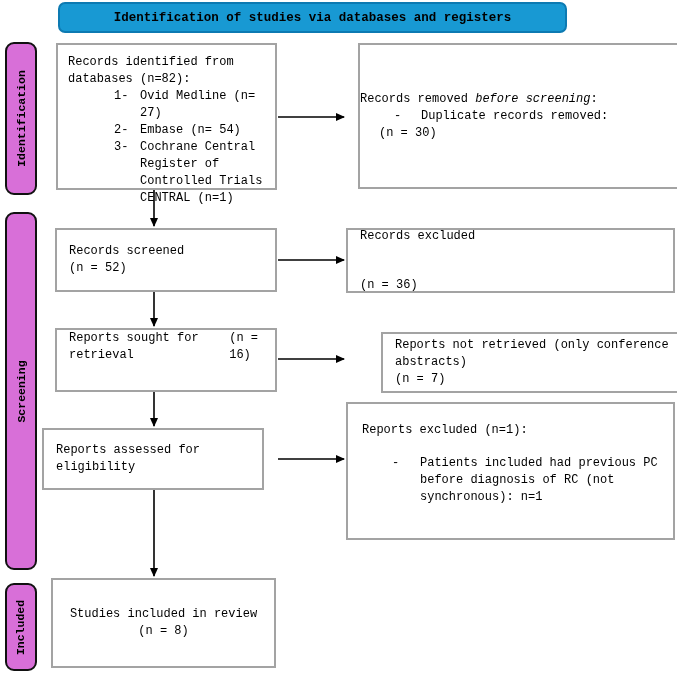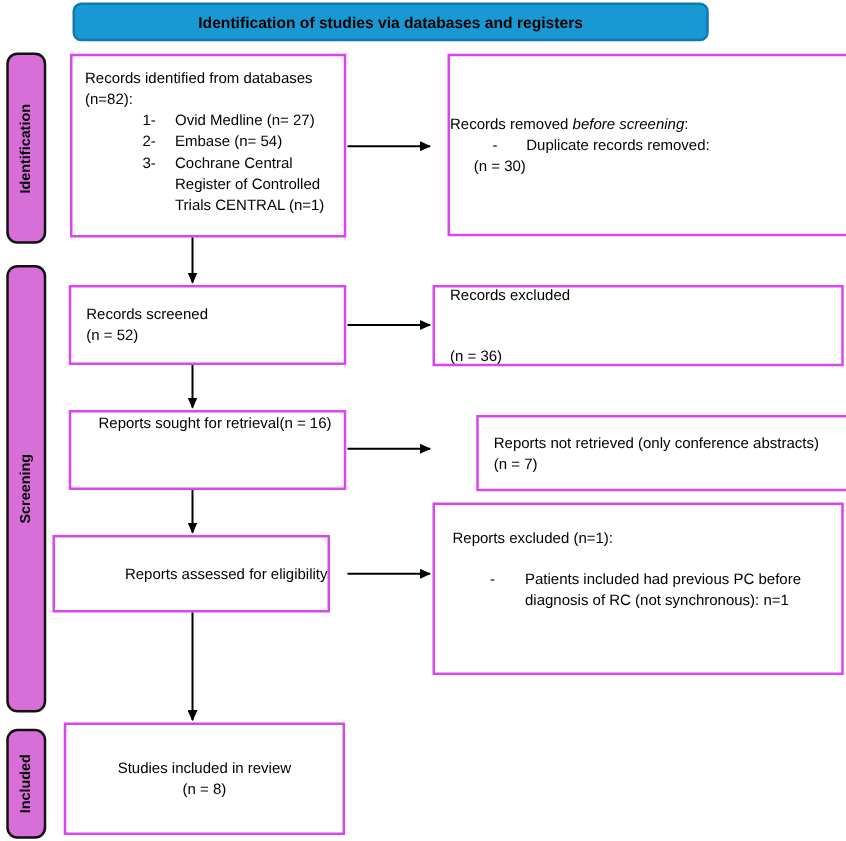--- a/index.html
+++ b/index.html
@@ -1,18 +1,18 @@
 <!DOCTYPE html>
 <html><head>
 <meta charset="utf-8">
 <style>
   html,body { margin:0; padding:0; background:#ffffff; }
   .canvas {
     position:relative; width:677px; height:673px; background:#ffffff;
-    font-family:Liberation Sans, sans-serif; color:#000;
+    font-family:Liberation Mono, monospace; color:#000;
     overflow:hidden;
   }
   * { box-sizing:border-box; }
 
   
   .banner {
     position:absolute; left:58px; top:2px; width:509px; height:31px;
     background:#1899d3; border:2px solid #0d7ab2; border-radius:7px;
     display:flex; align-items:center; justify-content:center;
     font-weight:bold; font-size:12.5px;
@@ -24,21 +24,21 @@
     background:#d86fd8; border:2px solid #111; border-radius:9px;
     display:flex; align-items:center; justify-content:center;
   }
   .stage span { transform:rotate(-90deg); white-space:nowrap; font-weight:bold; font-size:11.5px; }
   .stage-identification { top:42px;  height:153px; }
   .stage-screening      { top:212px; height:358px; }
   .stage-included       { top:583px; height:88px; }
 
   
   .box {
-    position:absolute; background:#fff; border:2px solid #d946ef;
+    position:absolute; background:#fff; border:2px solid #a3a3a3;
     font-size:12px; line-height:17px;
   }
   .b1 { left:56px;  top:43px;  width:221px; height:147px; padding:9px 6px 0 10px; }
   .b2 { left:358px; top:43px;  width:329px; height:146px; padding-left:0;
         display:flex; flex-direction:column; justify-content:center; }
   .b3 { left:55px;  top:228px; width:222px; height:64px; padding-left:12px;
         display:flex; flex-direction:column; justify-content:center; }
   .b4 { left:346px; top:228px; width:329px; height:65px; padding-left:12px;
         display:flex; flex-direction:column; justify-content:center;gap:32px; }
   .b5 { left:55px;  top:328px; width:222px; height:64px; padding-left:12px;

